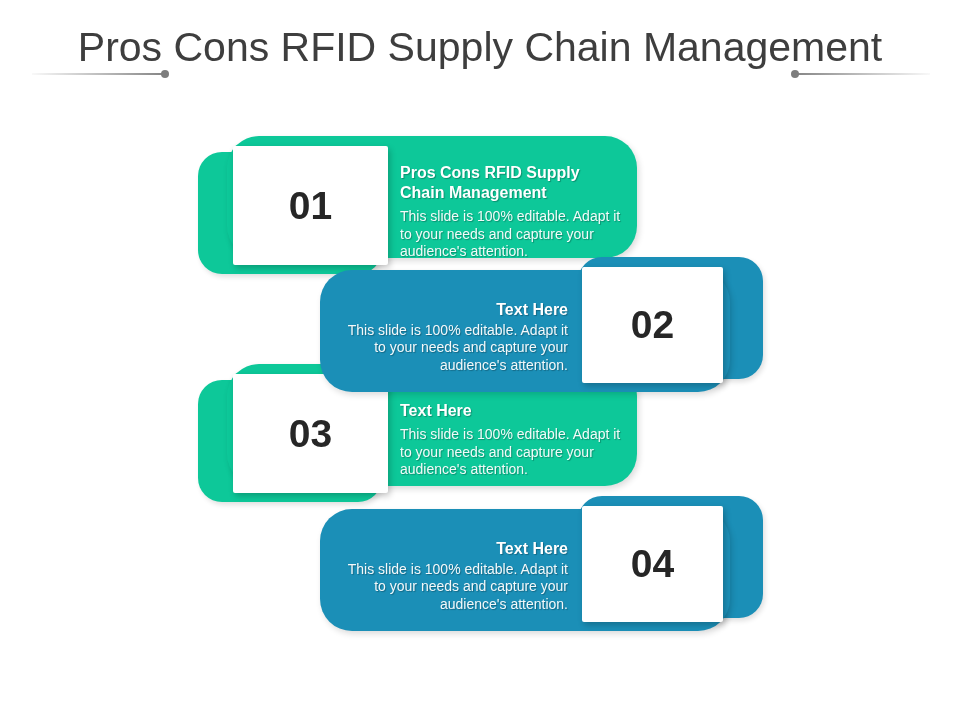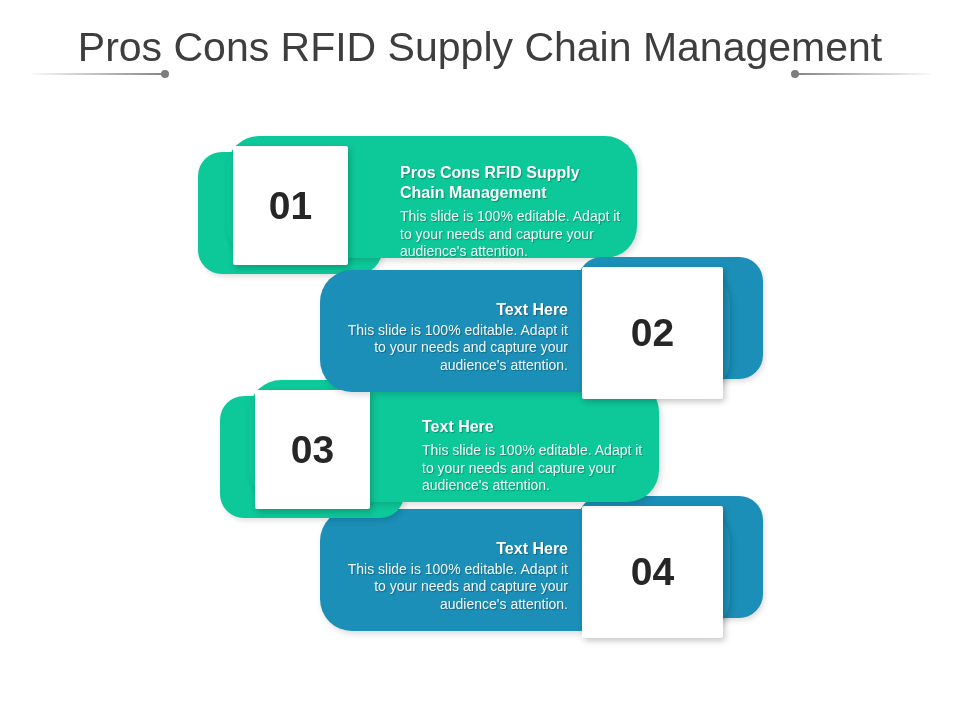--- a/index.html
+++ b/index.html
@@ -31,33 +31,33 @@
   .block .textzone{
     position:absolute;display:flex;flex-direction:column;justify-content:center;
     color:#ffffff;text-shadow:1px 1px 1px rgba(0,0,0,0.28);
   }
   .block .heading{font-size:16px;font-weight:700;line-height:20px;margin-bottom:5px;}
   .block .desc{font-size:14px;line-height:17.5px;color:rgba(255,255,255,0.95);}
   
   .block.green{width:440px;height:140px;}
   .block.green .backing{left:0;top:16px;width:184px;height:122px;}
   .block.green .main{left:29px;top:0;width:410px;height:122px;}
-  .block.green .card{left:35px;top:10px;width:115px;height:119px;}
+  .block.green .card{left:35px;top:10px;width:155px;height:119px;}
   .block.green .textzone{left:202px;top:0;width:228px;height:128px;align-items:flex-start;text-align:left;padding-top:12px;}
   
   .block.blue{width:443px;height:135px;}
   .block.blue .backing{left:258px;top:0;width:185px;height:122px;}
   .block.blue .main{left:0;top:13px;width:410px;height:122px;}
-  .block.blue .card{left:262px;top:10px;width:141px;height:132px;}
+  .block.blue .card{left:262px;top:10px;width:141px;height:116px;}
   .block.blue .textzone{left:18px;top:13px;width:230px;height:122px;align-items:flex-end;text-align:right;padding-top:6px;}
   .block.blue .heading{margin-bottom:2px;}
   
   #block-1{left:198px;top:136px;z-index:2;}
   #block-2{left:320px;top:257px;z-index:4;}
-  #block-3{left:198px;top:380px;z-index:3;margin-left:22px;}
+  #block-3{left:198px;top:364px;z-index:3;}
   #block-4{left:320px;top:496px;z-index:1;}
 </style>
 </head>
 <body>
 
 <div class="slide-title">Pros Cons RFID Supply Chain Management</div>
 
 <div class="rule rule-left"></div>
 <div class="rule-dot dot-left"></div>
 <div class="rule rule-right"></div>

